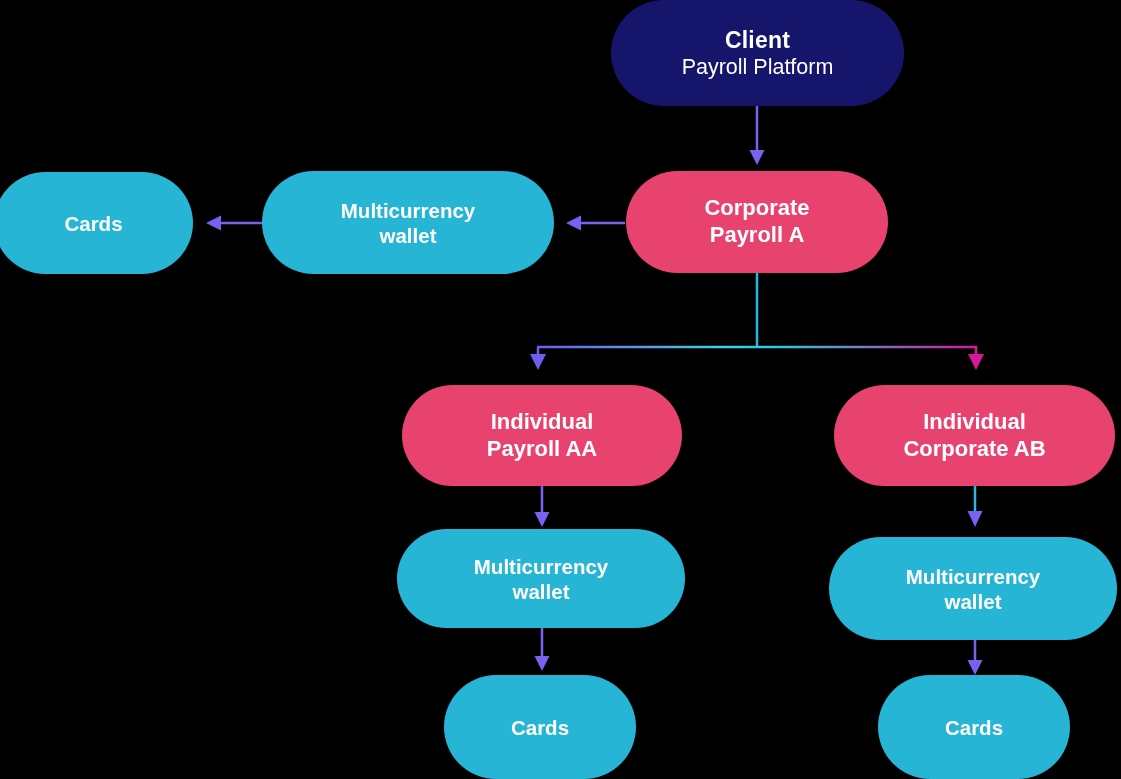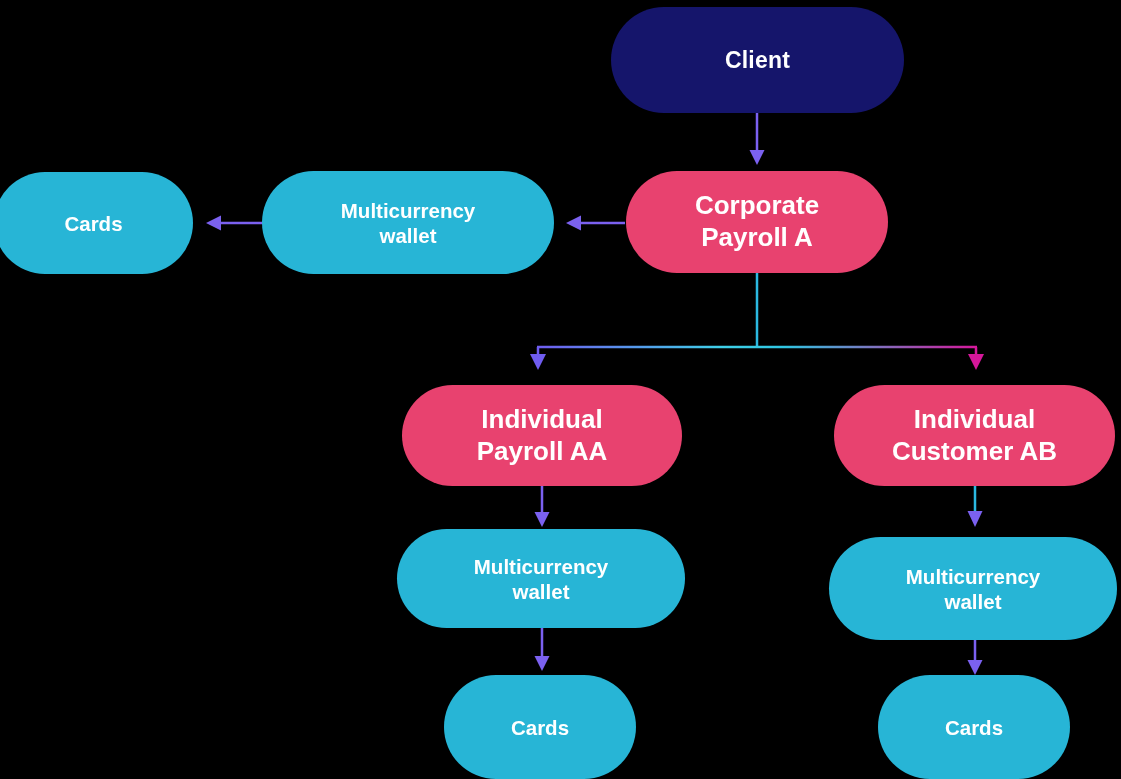--- a/index.html
+++ b/index.html
@@ -39,21 +39,21 @@
   }
   .n-client {
     background: #15156b;
     font-size: 22px;
   }
   .n-client .line-bold { font-size: 23px; letter-spacing: 0.2px; }
   .n-client .line-reg  { font-size: 21.5px; }
   .n-pink {
     background: #e8426f;
     font-weight: bold;
-    font-size: 26px;
+    font-size: 22px;
   }
   .n-cyan {
     background: #27b5d6;
     font-weight: bold;
     font-size: 20.5px;
   }
 
   svg.edges {
     position: absolute;
     left: 0;
@@ -126,22 +126,23 @@
       <line x1="542" y1="628" x2="542" y2="659" stroke="#7b61f0" stroke-width="2.5"></line>
       <polygon points="542,671 534.5,656 549.5,656" fill="#7b61f0"></polygon>
     </g>
 
     <g>
       <line x1="975" y1="640" x2="975" y2="663" stroke="#7b61f0" stroke-width="2.5"></line>
       <polygon points="975,675 967.5,660 982.5,660" fill="#7b61f0"></polygon>
     </g>
   </svg>
 
-  <div class="node n-client" style="left:611px; top:7px; width:293px; height:106px;">
+  <div class="node n-client" style="left:611px; top:0px; width:293px; height:106px;">
     <span class="line-bold">Client</span>
+    <span class="line-reg">Payroll Platform</span>
   </div>
 
   <div class="node n-pink" style="left:626px; top:171px; width:262px; height:102px;">
     <span>Corporate</span>
     <span>Payroll A</span>
   </div>
 
   <div class="node n-cyan" style="left:262px; top:171px; width:292px; height:103px;">
     <span>Multicurrency</span>
     <span>wallet</span>
@@ -151,21 +152,21 @@
     <span>Cards</span>
   </div>
 
   <div class="node n-pink" style="left:402px; top:385px; width:280px; height:101px;">
     <span>Individual</span>
     <span>Payroll AA</span>
   </div>
 
   <div class="node n-pink" style="left:834px; top:385px; width:281px; height:101px;">
     <span>Individual</span>
-    <span>Customer AB</span>
+    <span>Corporate AB</span>
   </div>
 
   <div class="node n-cyan" style="left:397px; top:529px; width:288px; height:99px;">
     <span>Multicurrency</span>
     <span>wallet</span>
   </div>
 
   <div class="node n-cyan" style="left:829px; top:537px; width:288px; height:103px;">
     <span>Multicurrency</span>
     <span>wallet</span>

